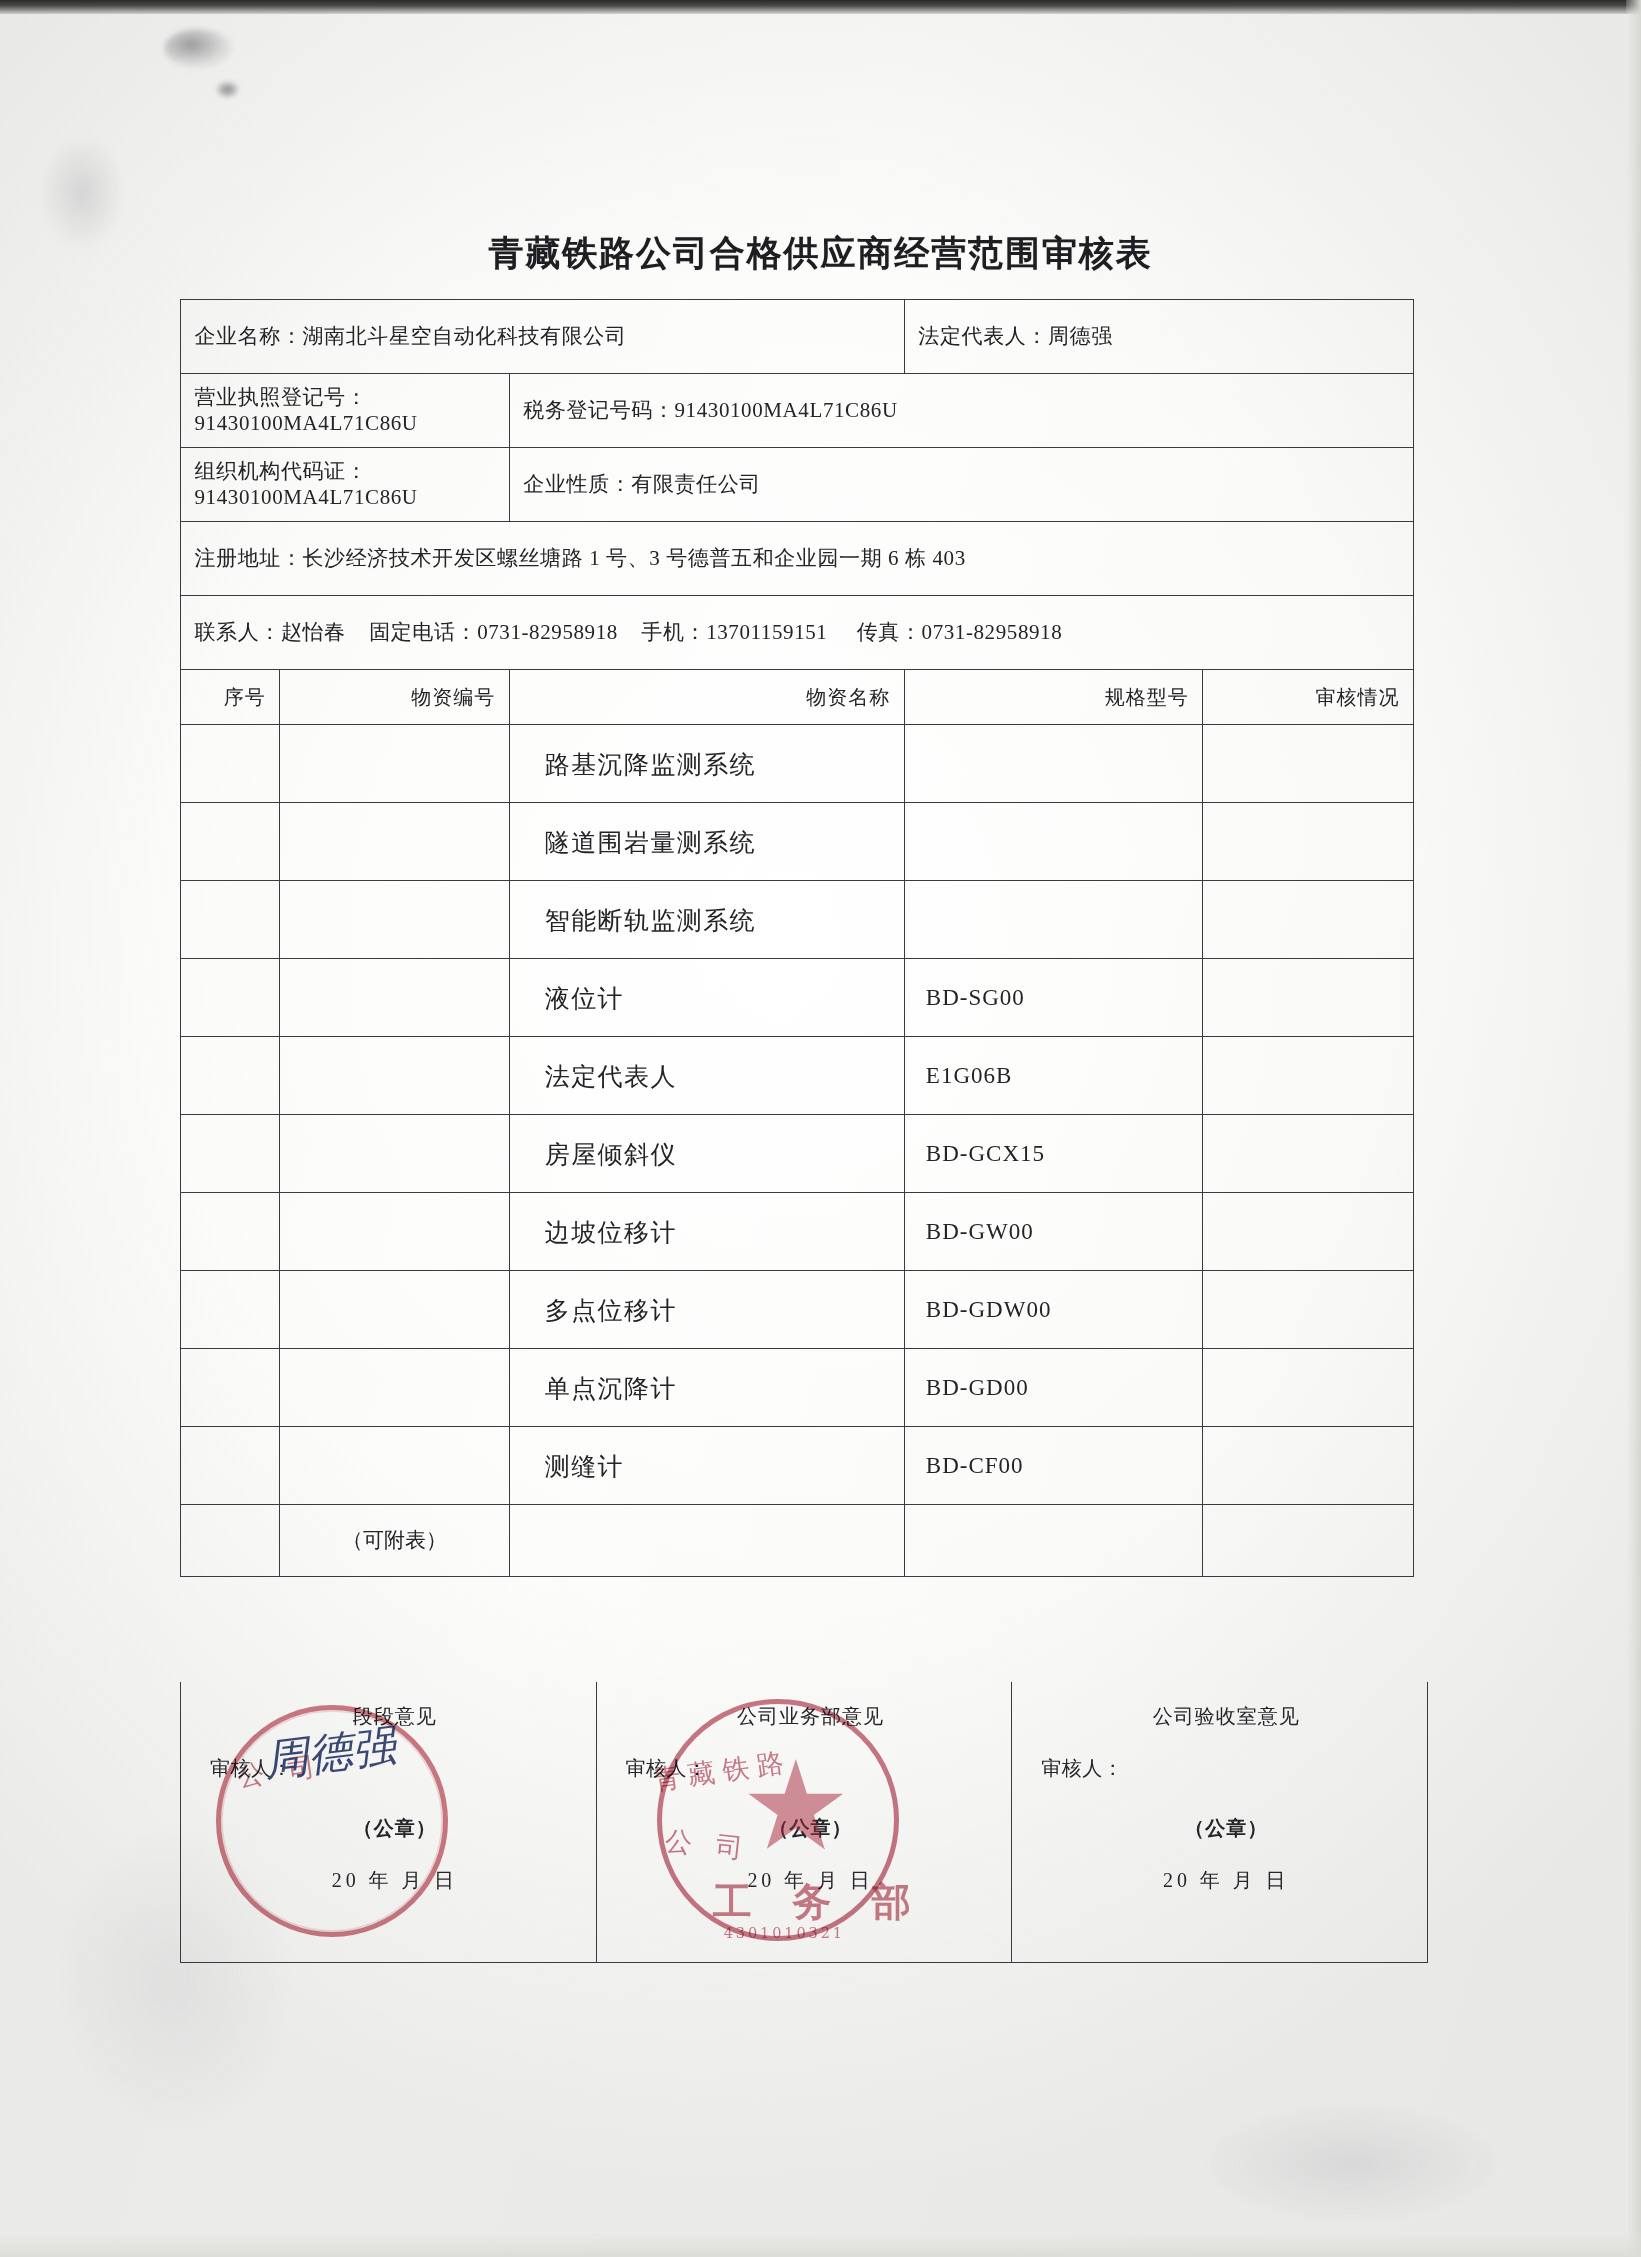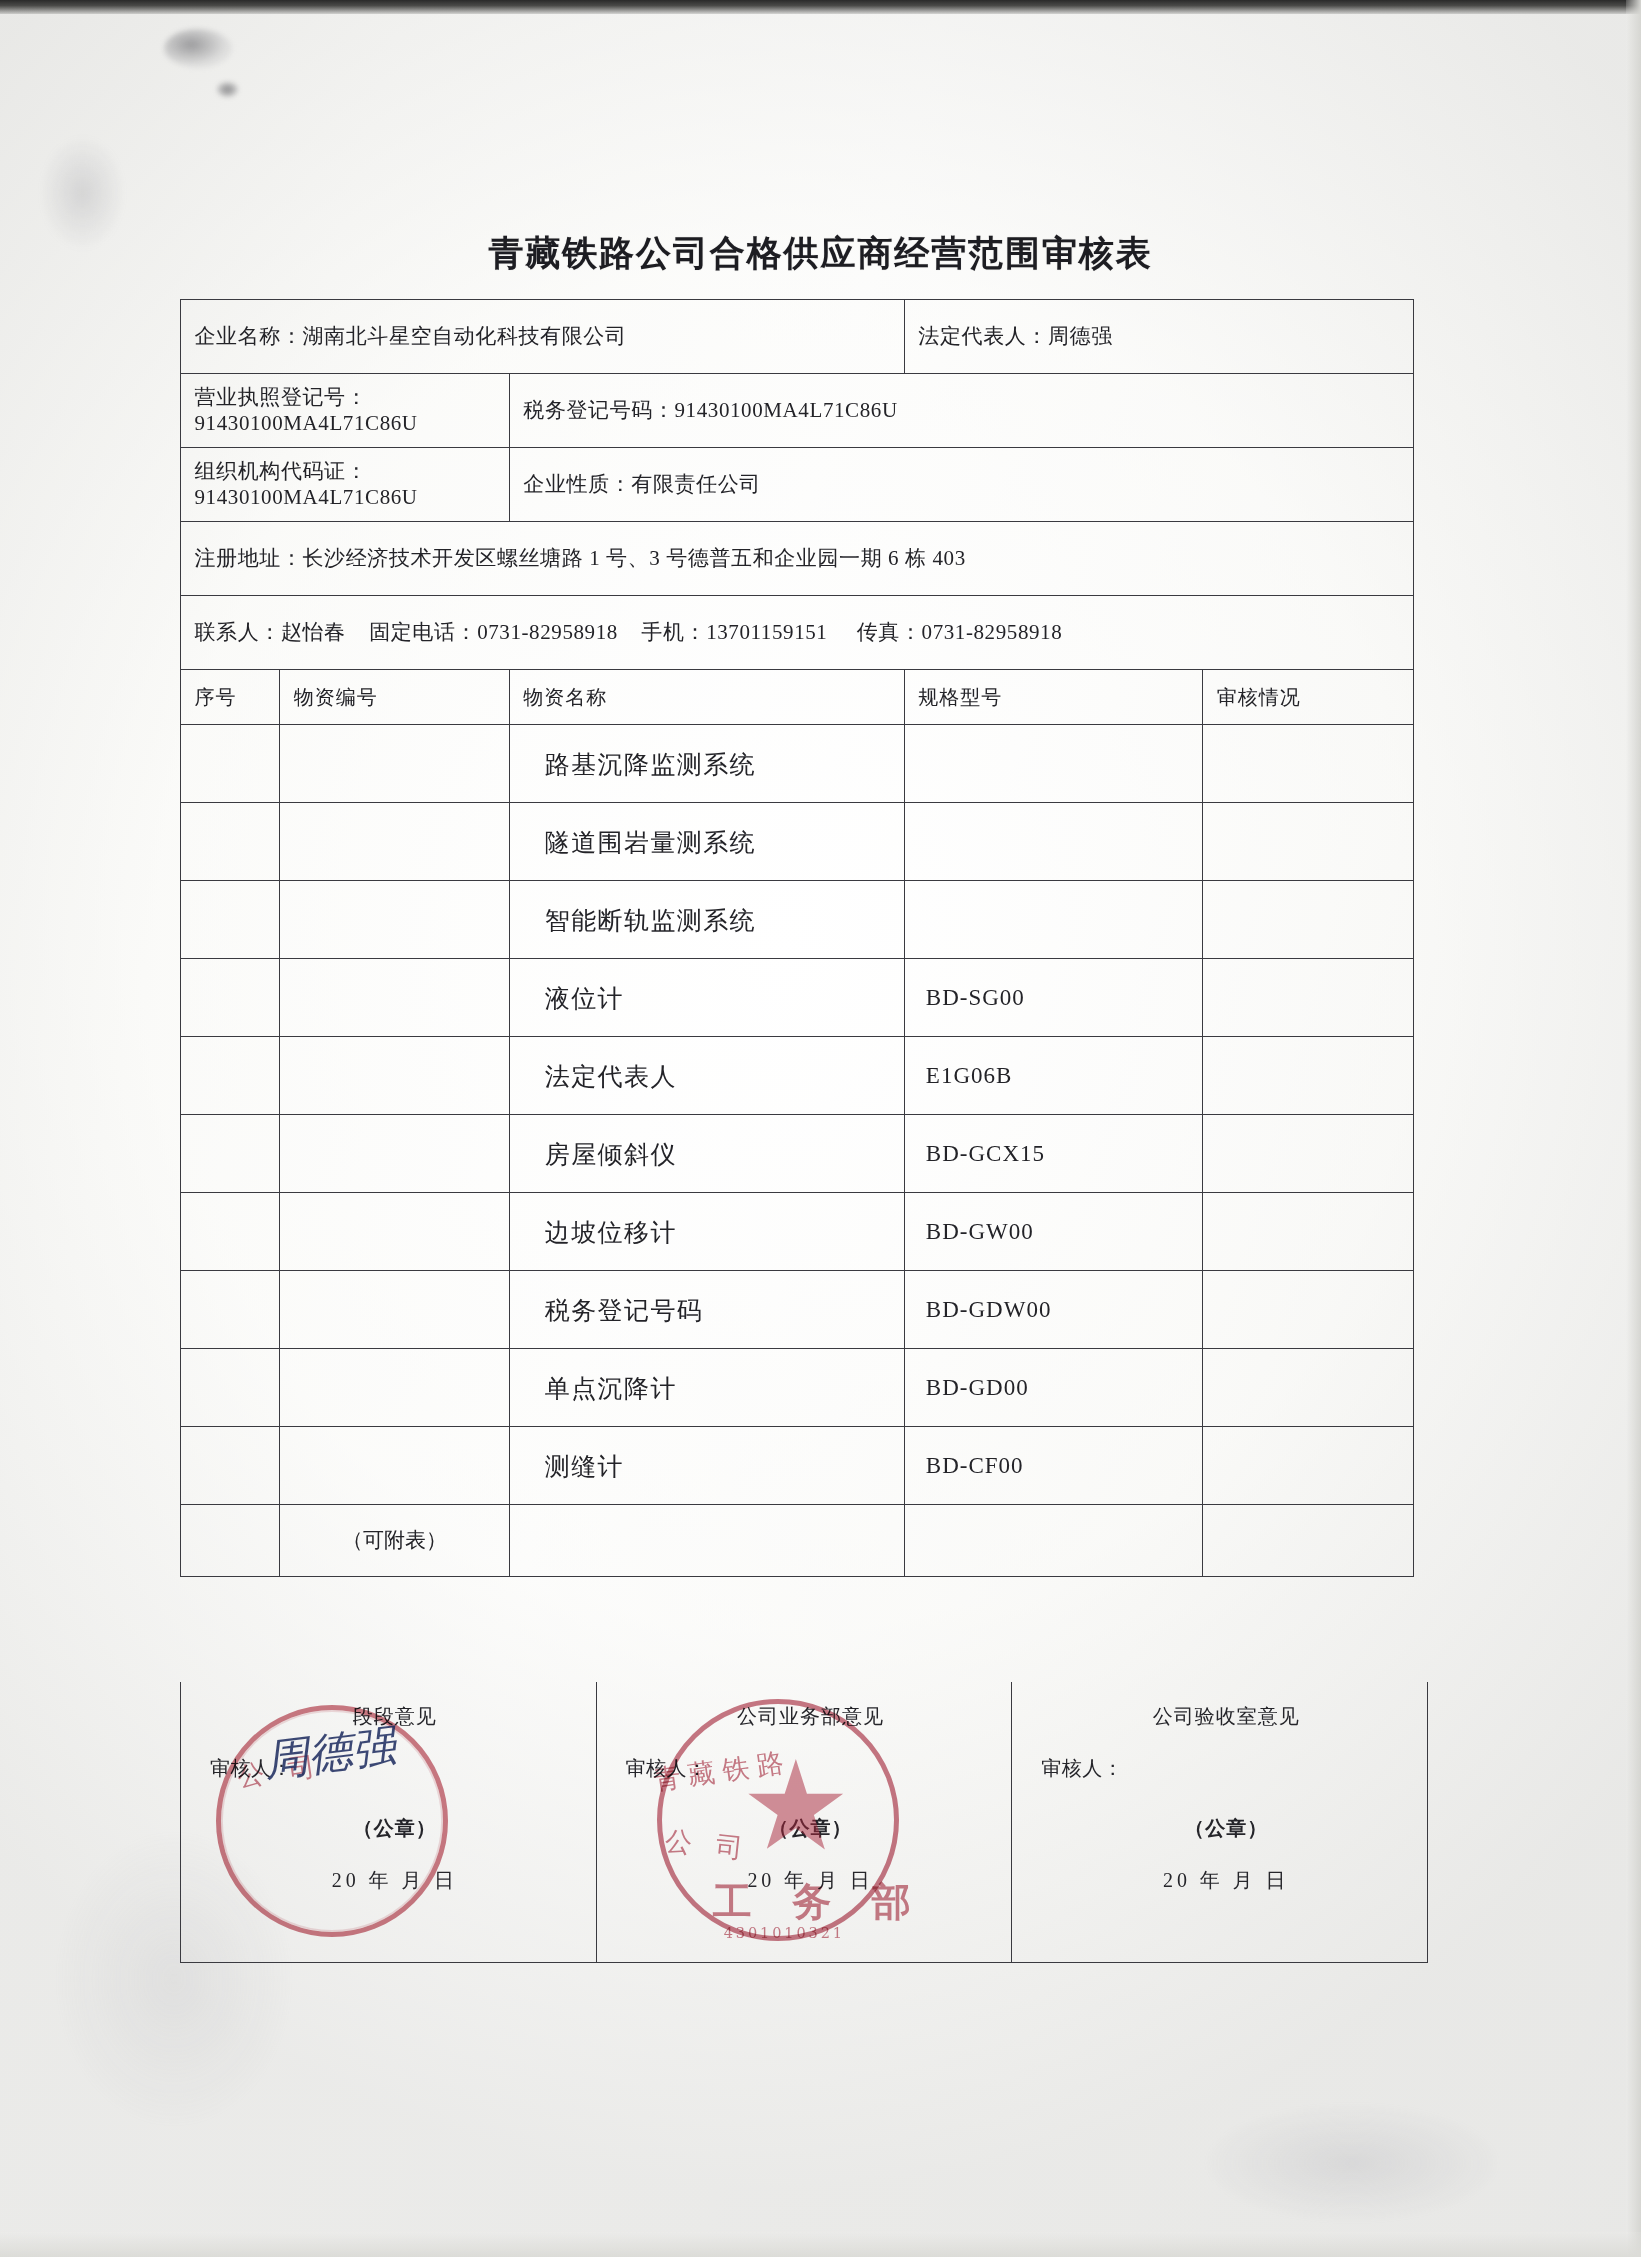--- a/index.html
+++ b/index.html
@@ -77,21 +77,21 @@
     border: 1.4px solid #3a3a40;
     padding: 0 13.5px;
     vertical-align: middle;
     height: 66px;
     color: #232328;
   }
   .tbl td.info { font-size: 21px; letter-spacing: 0.6px; }
   .tbl td.tall { height: 73px; }
 
   .colhead td {
-    text-align: left;
+    text-align: right;
     height: 54px;
     font-size: 20px;
     letter-spacing: 1px;
   }
 
   .item-row td { height: 77px; }
   .item-row td.name {
     font-size: 25px;
     letter-spacing: 1.4px;
     padding-left: 35px;
@@ -323,21 +323,21 @@
       <tr class="item-row">
         <td></td>
         <td></td>
         <td class="name">边坡位移计</td>
         <td class="model">BD-GW00</td>
         <td></td>
       </tr>
       <tr class="item-row">
         <td></td>
         <td></td>
-        <td class="name">税务登记号码</td>
+        <td class="name">多点位移计</td>
         <td class="model">BD-GDW00</td>
         <td></td>
       </tr>
       <tr class="item-row">
         <td></td>
         <td></td>
         <td class="name">单点沉降计</td>
         <td class="model">BD-GD00</td>
         <td></td>
       </tr>

